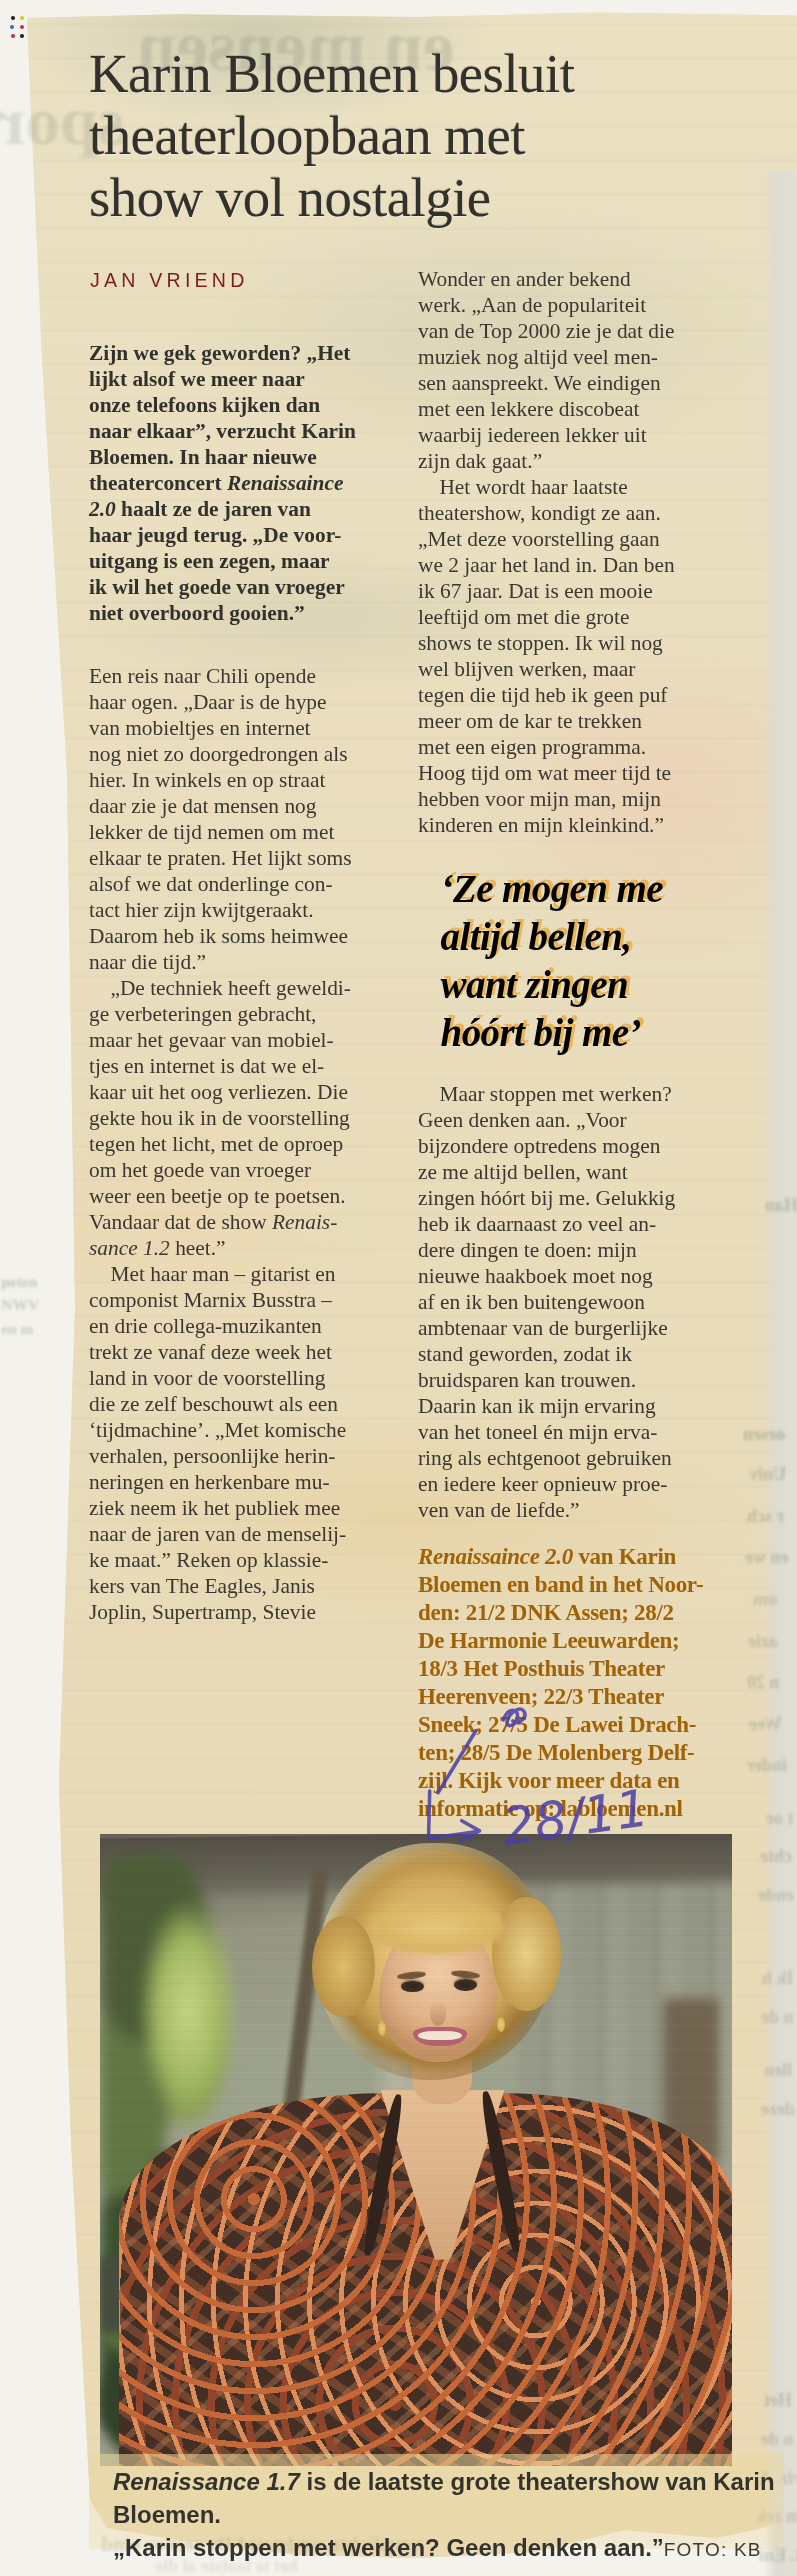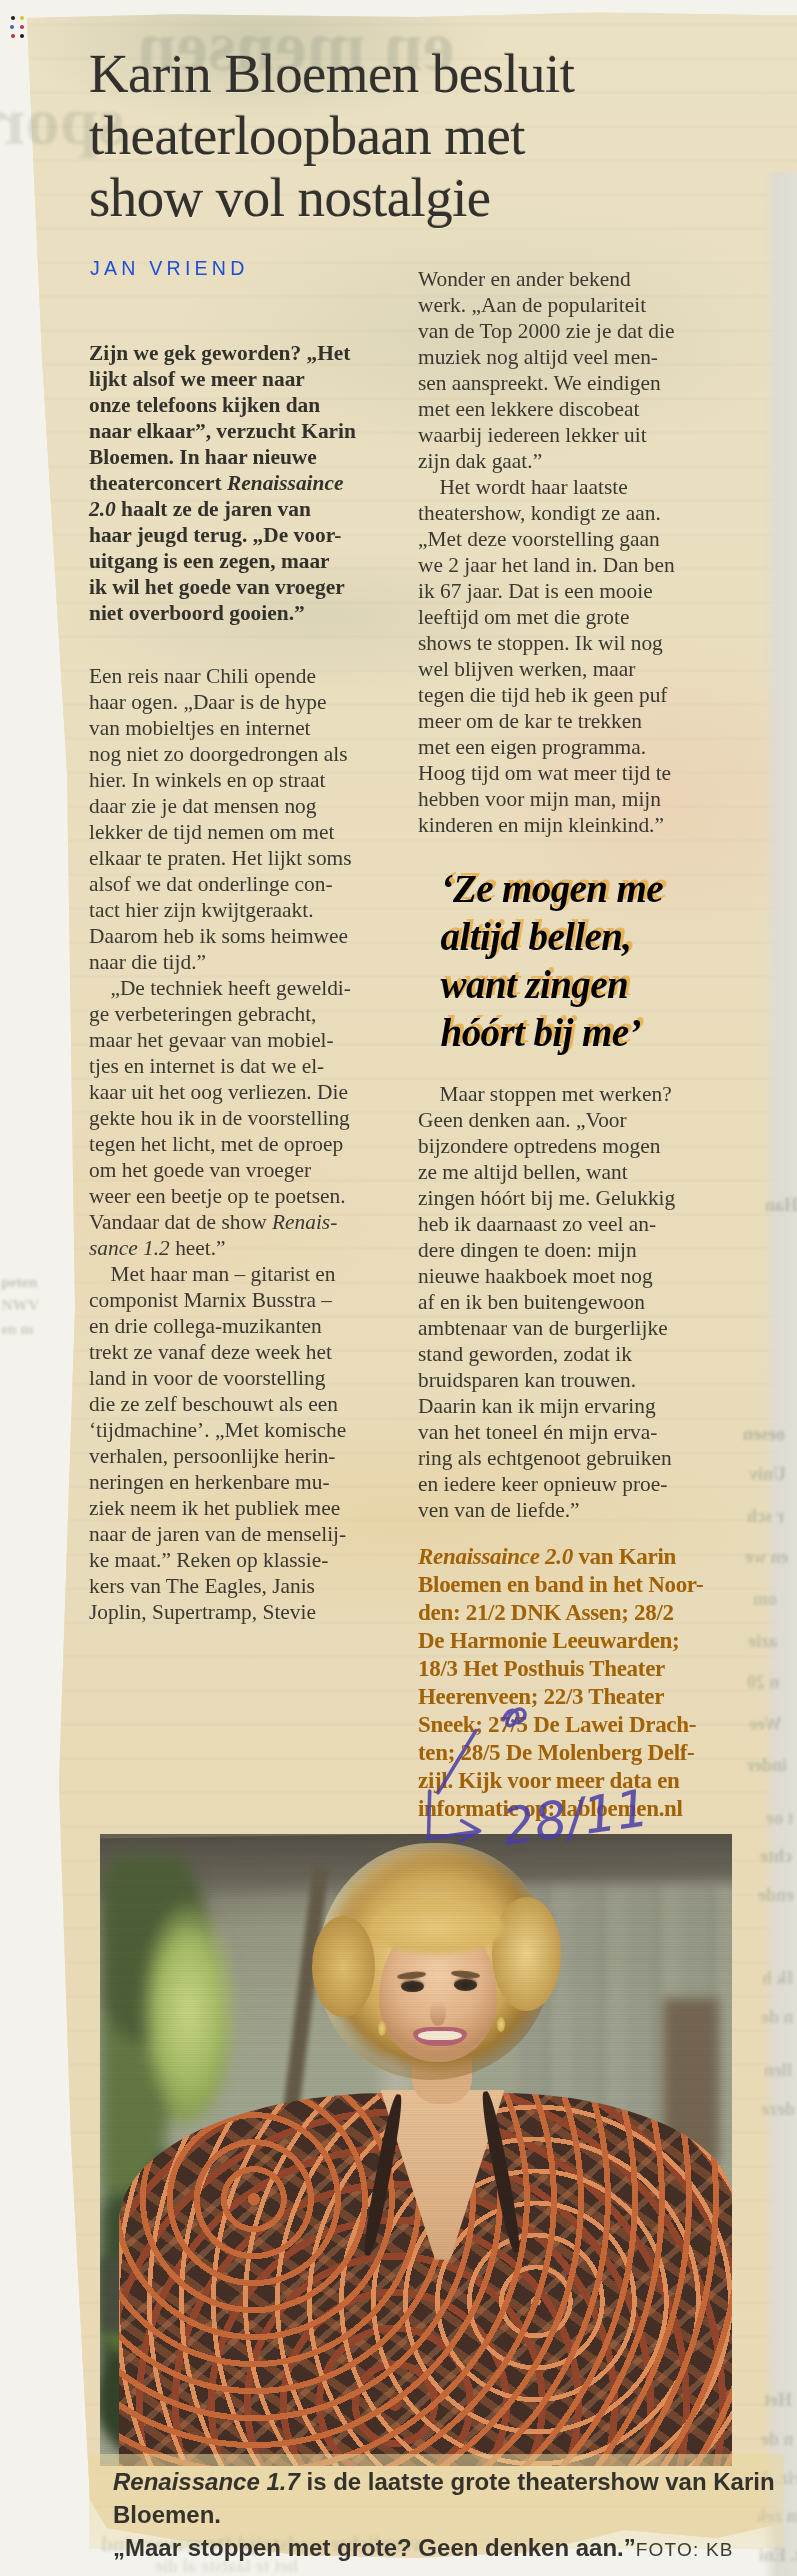--- a/index.html
+++ b/index.html
@@ -26,22 +26,22 @@
   
   .frag{position:absolute;font-family:"Liberation Serif",serif;font-weight:bold;
     color:#87927f;filter:blur(1.5px);white-space:nowrap;pointer-events:none;}
   .frag.m{transform:scaleX(-1);}
   
   .regdot{position:absolute;width:4.2px;height:4.2px;border-radius:50%;}
   
   .headline{position:absolute;left:89px;top:43px;width:672px;
     font-size:55px;line-height:62px;color:#33312c;letter-spacing:-0.6px;
     text-shadow:0.6px 0.6px 0 rgba(255,255,255,.35),-0.6px -0.6px 0.6px rgba(90,85,70,.25);}
-  .byline{position:absolute;left:90px;top:257px;font-family:"Liberation Sans",sans-serif;
-    font-size:19.6px;letter-spacing:4.2px;color:#1d4ed8;}
+  .byline{position:absolute;left:90px;top:269px;font-family:"Liberation Sans",sans-serif;
+    font-size:19.6px;letter-spacing:4.2px;color:#7f1d1d;}
   .col{position:absolute;width:318px;font-size:21.4px;line-height:26px;color:#3b3831;}
   .col1{left:89px;top:313px;}
   .col2{left:418px;top:266px;}
   .para{margin:0;}
   .para.intro{font-weight:bold;color:#33312b;margin-top:27px;}
   .para.indent{text-indent:21.4px;}
   .para.gap{margin-top:37px;}
   .pullquote{margin:27px 0 24px 22.6px;font-size:39px;line-height:48px;
     font-style:italic;font-weight:bold;color:#000000;letter-spacing:-0.6px;
     text-shadow:3.6px -3px 0 rgba(231,167,58,.75);}
@@ -224,21 +224,21 @@
     <div class="ph-mouth"></div>
     <div class="ph-ear l"></div>
     <div class="ph-ear r"></div>
     <div class="ph-tint"></div>
   </div>
 
   <div class="caption-bg"></div>
   <div class="caption">
     <div><i>Renaissance 1.7</i> is de laatste grote theatershow van Karin Bloemen.</div>
     <div>
-      <span>„Maar stoppen met grote? Geen denken aan.”</span><span class="credit">FOTO: KB</span>
+      <span>„Karin stoppen met werken? Geen denken aan.”</span><span class="credit">FOTO: KB</span>
     </div>
   </div>
 
   <svg class="handwriting" width="285" height="190" viewBox="0 0 480 320">
     <g stroke="#4a3ea8" stroke-width="6" fill="none" opacity="0.85" stroke-linecap="round" stroke-linejoin="round">
       <path d="M206 62 c8,-22 26,-20 24,-4 c-2,16 -24,20 -16,2 c7,-15 24,-22 28,-10 c3,10 -12,22 -20,14"></path>
       <path d="M160 80 L96 185"></path>
       <path d="M82 182 L80 262 L162 250 M136 232 L166 249 L134 266"></path>
     </g>
     <text x="205" y="260" fill="#4a3ea8" opacity="0.85" font-family="DejaVu Sans, sans-serif" font-style="italic" font-size="86" transform="rotate(-8 300 240)">28/11</text>

